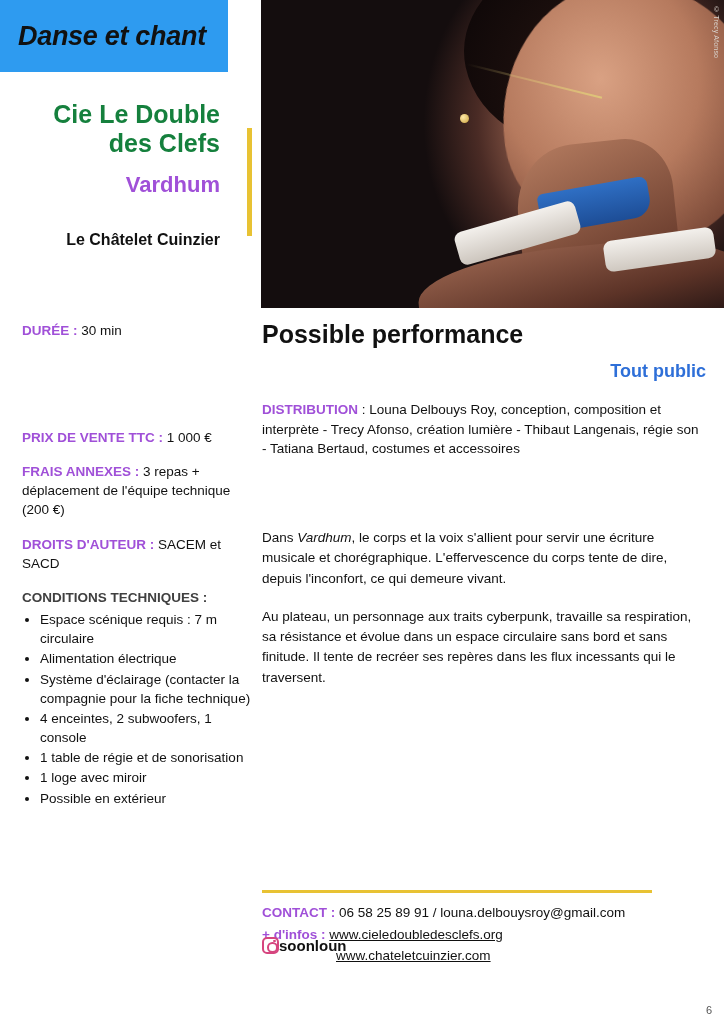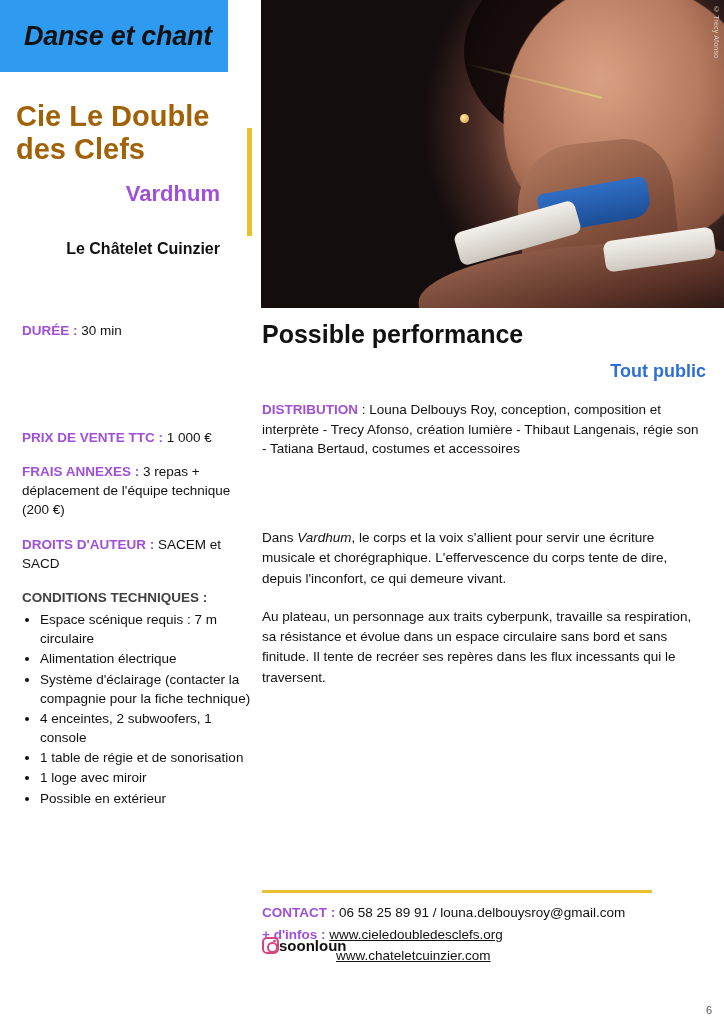--- a/index.html
+++ b/index.html
@@ -18,21 +18,21 @@
   }
 
   
   .banner {
     position: absolute;
     left: 0; top: 0;
     width: 228px; height: 72px;
     background: #2e9bf0;
     display: flex;
     align-items: center;
-    padding-left: 24px;
+    padding-left: 18px;
   }
   .banner-title {
     font-size: 27px;
     font-weight: bold;
     font-style: italic;
     color: #111111;
     letter-spacing: -0.3px;
   }
 
   
@@ -126,24 +126,25 @@
   }
 
   
   .left-col {
     position: absolute;
     left: 0; top: 100px;
     width: 252px;
     padding-left: 16px; padding-right: 14px;
   }
   .company-name {
-    font-size: 29px;
+    text-align: right;
+    font-size: 25px;
     font-weight: bold;
     line-height: 1.15;
-    color: #a16207;
+    color: #15803d;
     padding-right: 18px;
     position: relative;
   }
   .company-rule {
     position: absolute;
     right: 0; top: 28px;
     width: 5px; height: 108px;
     background: #e8c233;
   }
   .show-title {

